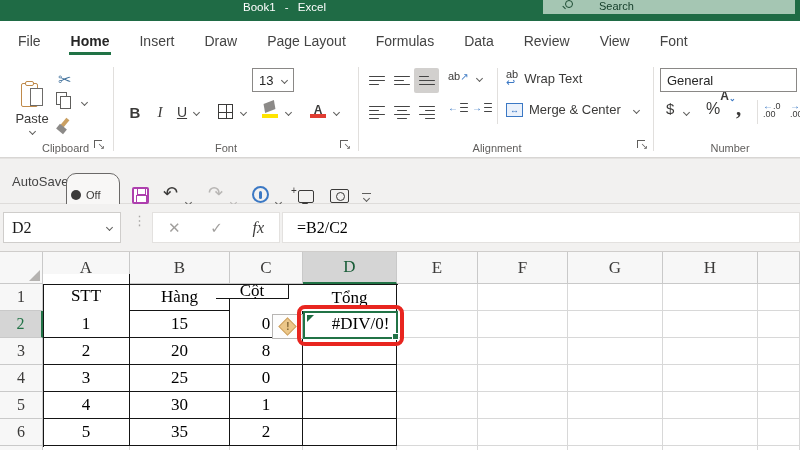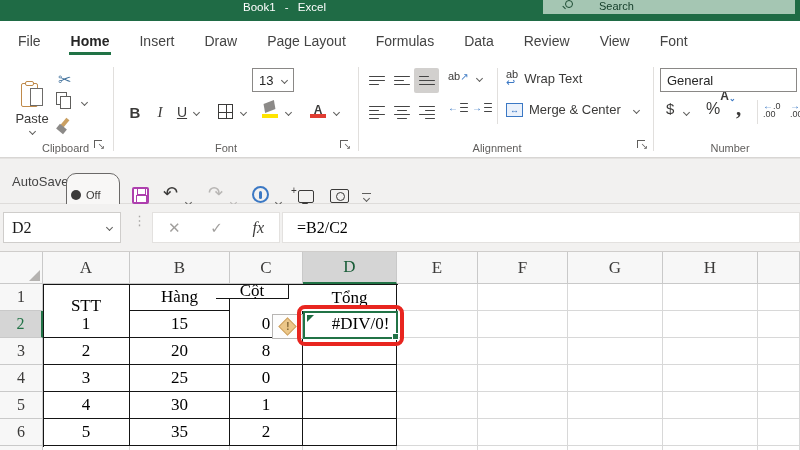--- a/index.html
+++ b/index.html
@@ -422,21 +422,21 @@
       <div class="colhdr" style="left: 230px; width: 73px;">C</div>
       <div class="colhdr sel" style="left: 303px; width: 94px;">D</div>
       <div class="colhdr" style="left: 397px; width: 81px;">E</div>
       <div class="colhdr" style="left: 478px; width: 90px;">F</div>
       <div class="colhdr" style="left: 568px; width: 95px;">G</div>
       <div class="colhdr" style="left: 663px; width: 95px;">H</div>
       <div class="colhdr" style="left: 758px; width: 42px;"></div>
     </div>
   <div id="cells">
       <div class="rowhdr" style="top: 32px; height: 27px;">1</div>
-      <div class="cell tbl" style="left: 43px; top: 32px; width: 87px; height: 44px;">STT</div>
+      <div class="cell tbl" style="left: 43px; top: 22px; width: 87px; height: 44px;">STT</div>
       <div class="cell tbl" style="left: 130px; top: 32px; width: 100px; height: 27px;">Hàng</div>
       <div class="cell tbl" style="left: 216px; top: 32px; width: 73px; height: 15px;">Cột</div>
       <div class="cell tbl" style="left: 303px; top: 32px; width: 94px; height: 28px;">Tổng</div>
       <div class="cell" style="left: 397px; top: 32px; width: 81px; height: 27px;"></div>
       <div class="cell" style="left: 478px; top: 32px; width: 90px; height: 27px;"></div>
       <div class="cell" style="left: 568px; top: 32px; width: 95px; height: 27px;"></div>
       <div class="cell" style="left: 663px; top: 32px; width: 95px; height: 27px;"></div>
       <div class="cell" style="left: 758px; top: 32px; width: 42px; height: 27px;"></div>
       <div class="rowhdr sel" style="top: 59px; height: 27px;">2</div>
       <div class="cell tbl" style="left: 43px; top: 59px; width: 87px; height: 27px;">1</div>

